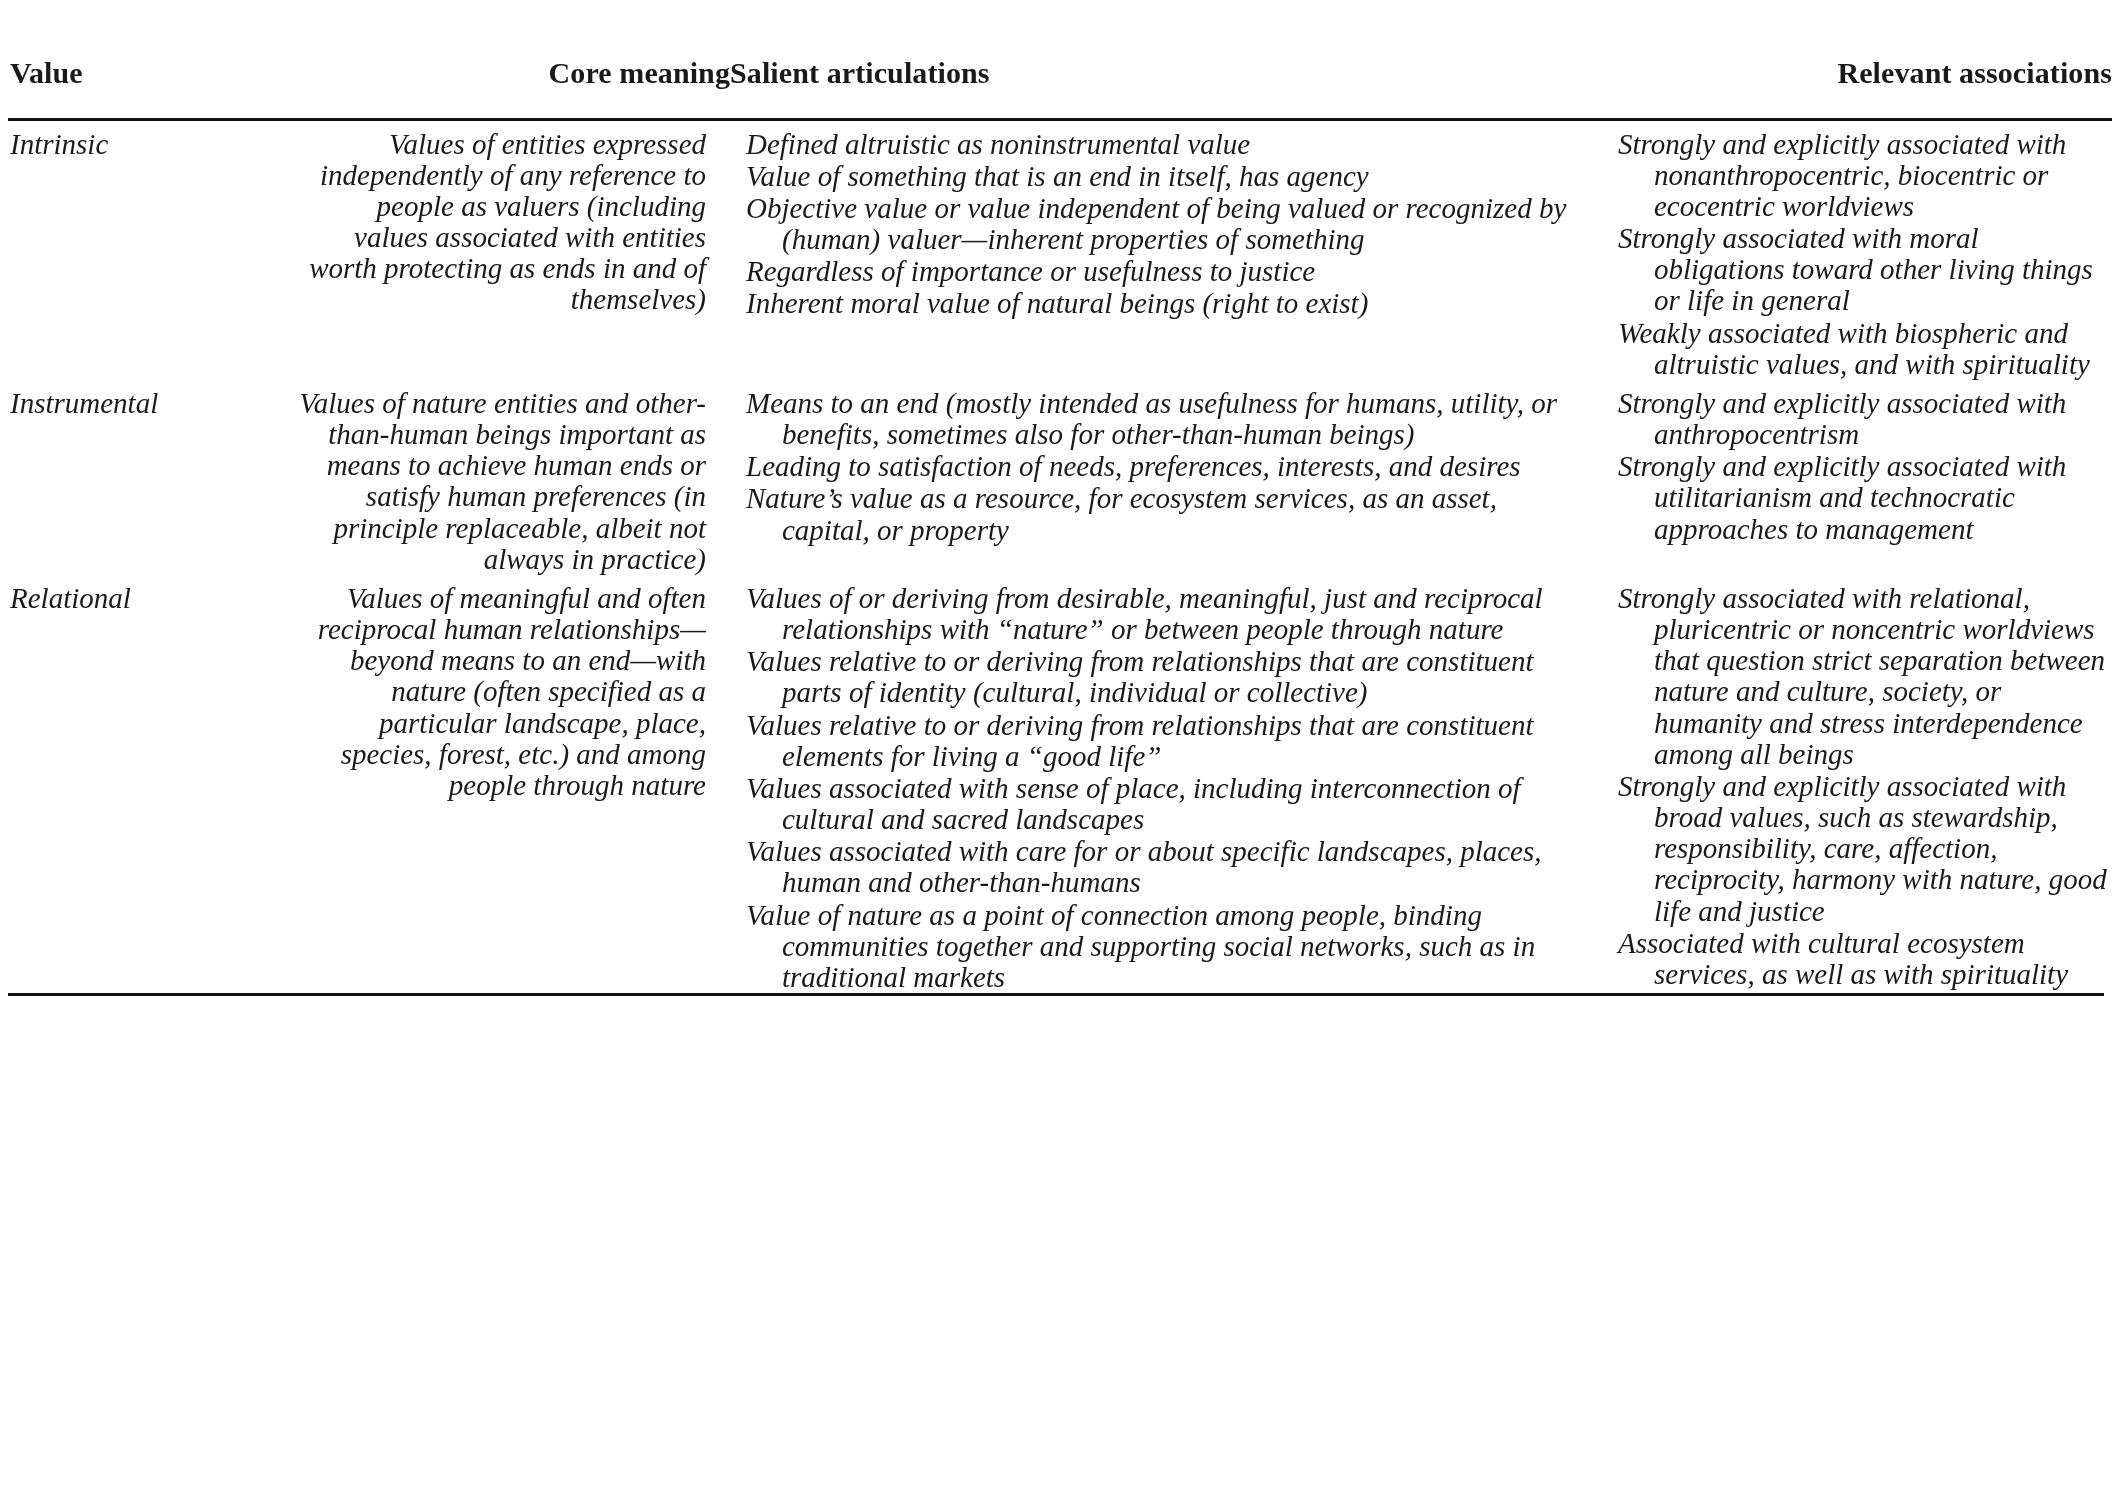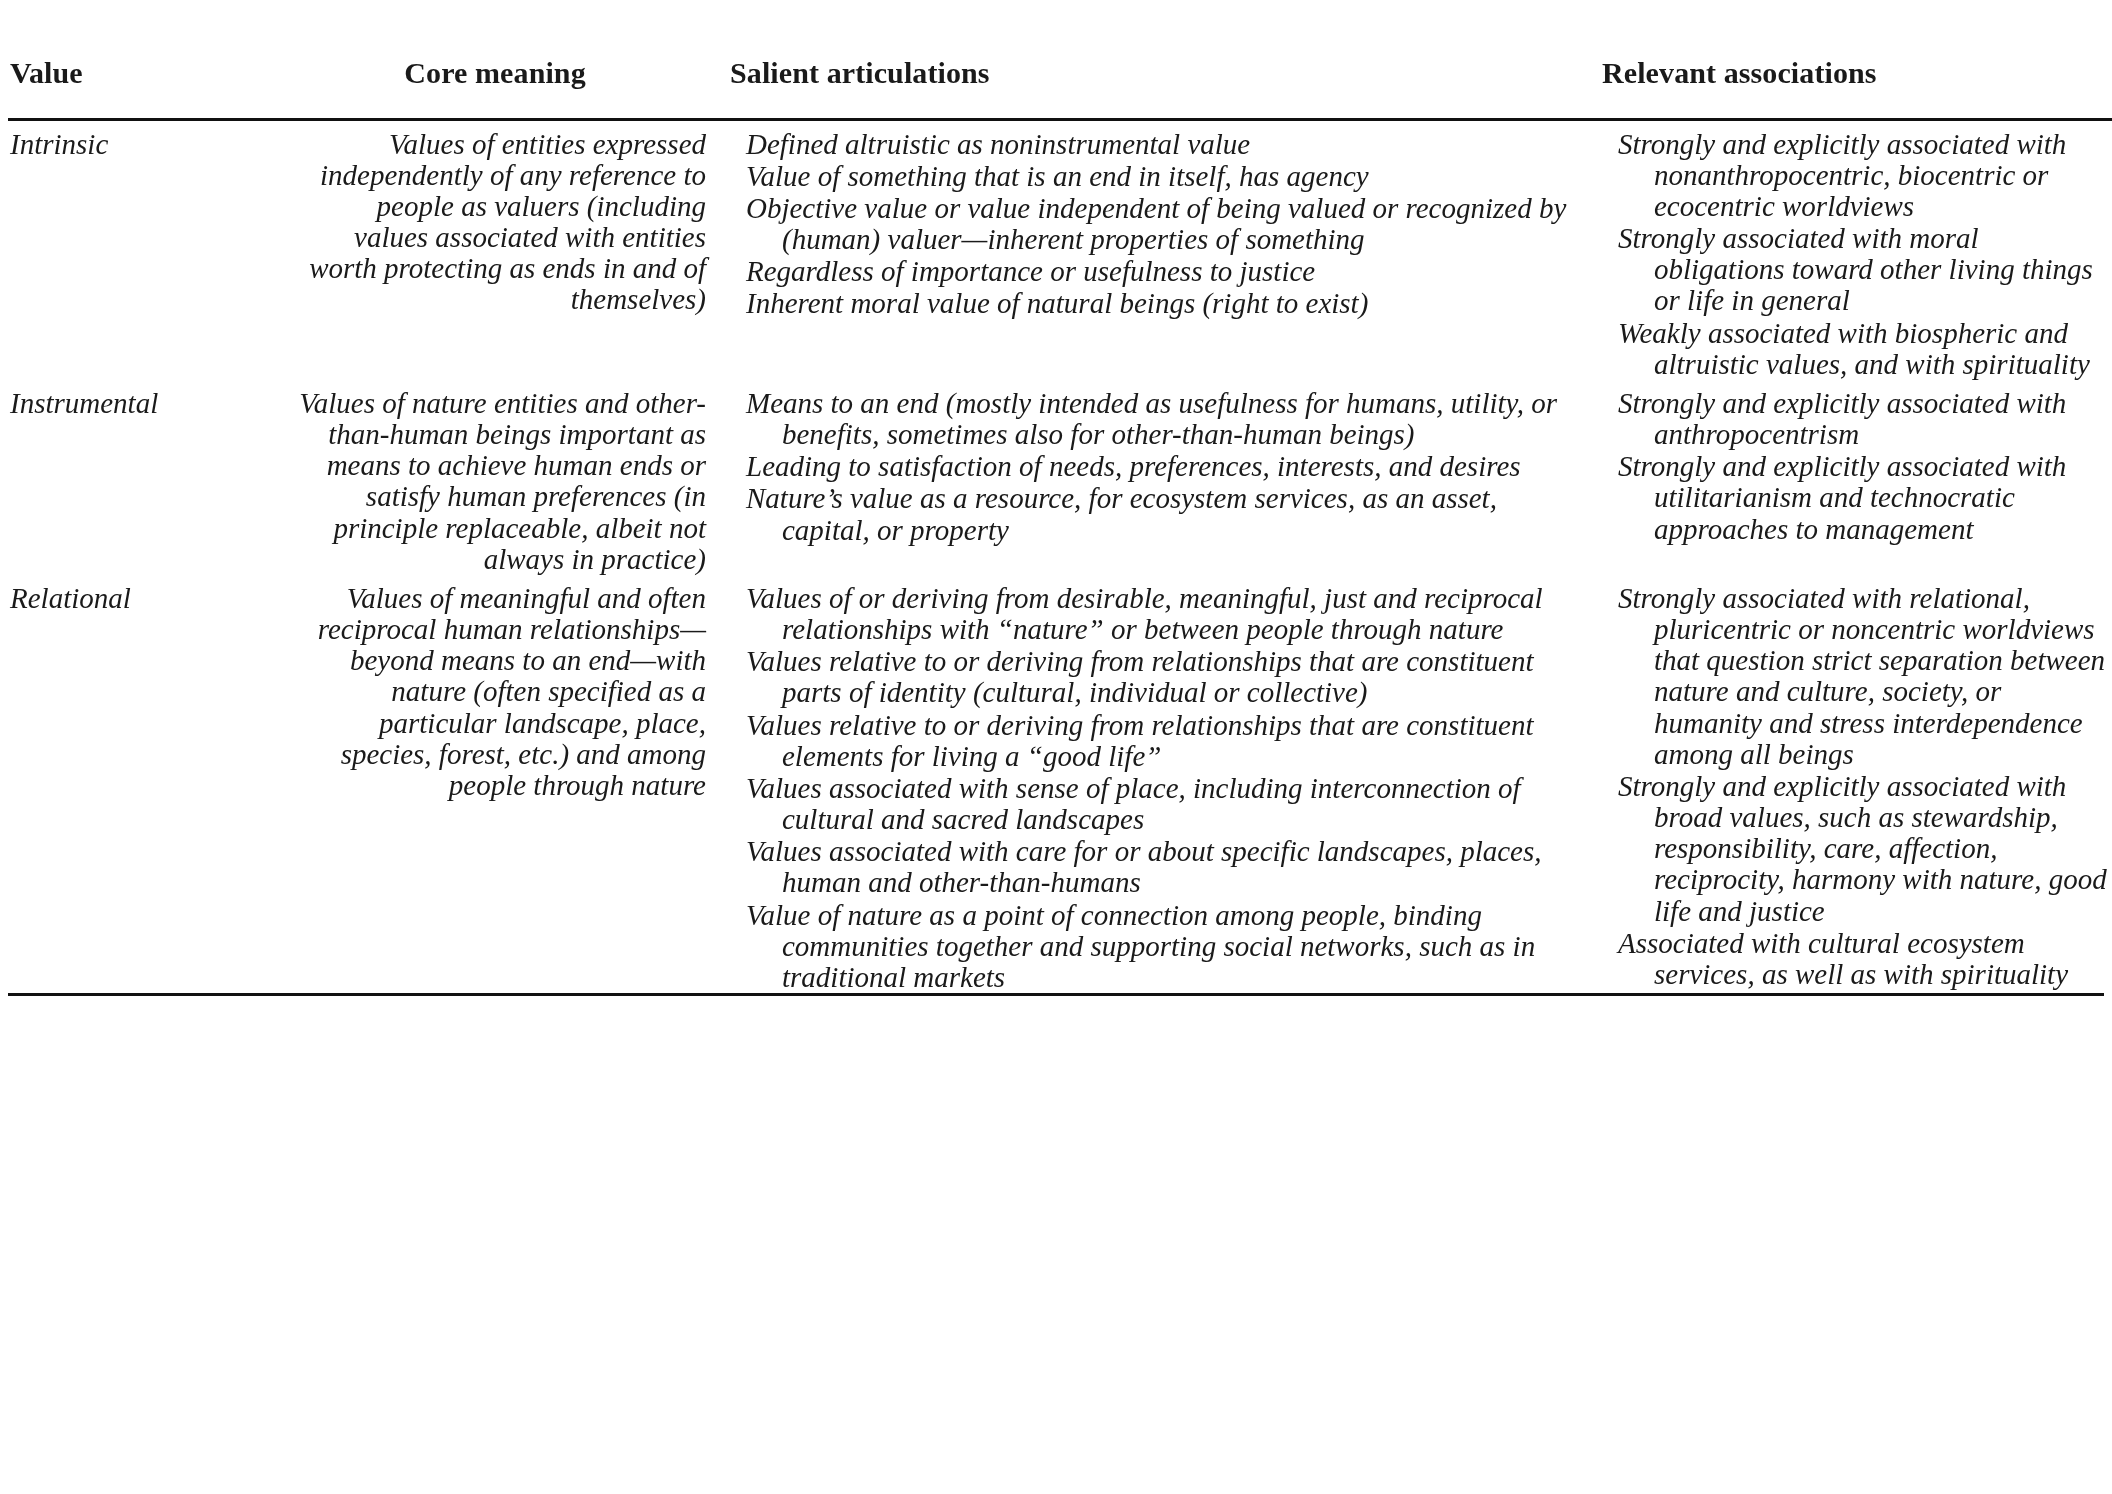--- a/index.html
+++ b/index.html
@@ -34,23 +34,23 @@
   thead th {
     font-weight: bold;
     font-size: 30px;
     line-height: 1.25;
     padding: 6px 0 26px 0;
     vertical-align: bottom;
     border-bottom: 3px solid #111111;
     letter-spacing: 0.1px;
   }
   th.col-value      { text-align: left;   width: 250px; padding-left: 2px; }
-  th.col-core       { text-align: center; width: 470px; }
+  th.col-core       { text-align: right; width: 470px; }
   th.col-salient    { text-align: left; width: 872px; }
-  th.col-relevant   { text-align: left; width: 510px; }
+  th.col-relevant   { text-align: right; width: 510px; }
 
   
   tbody td {
     vertical-align: top;
     font-size: 29px;
     line-height: 1.075;
     padding: 0;
     font-style: italic;
   }
   tbody tr.data-row > td {

